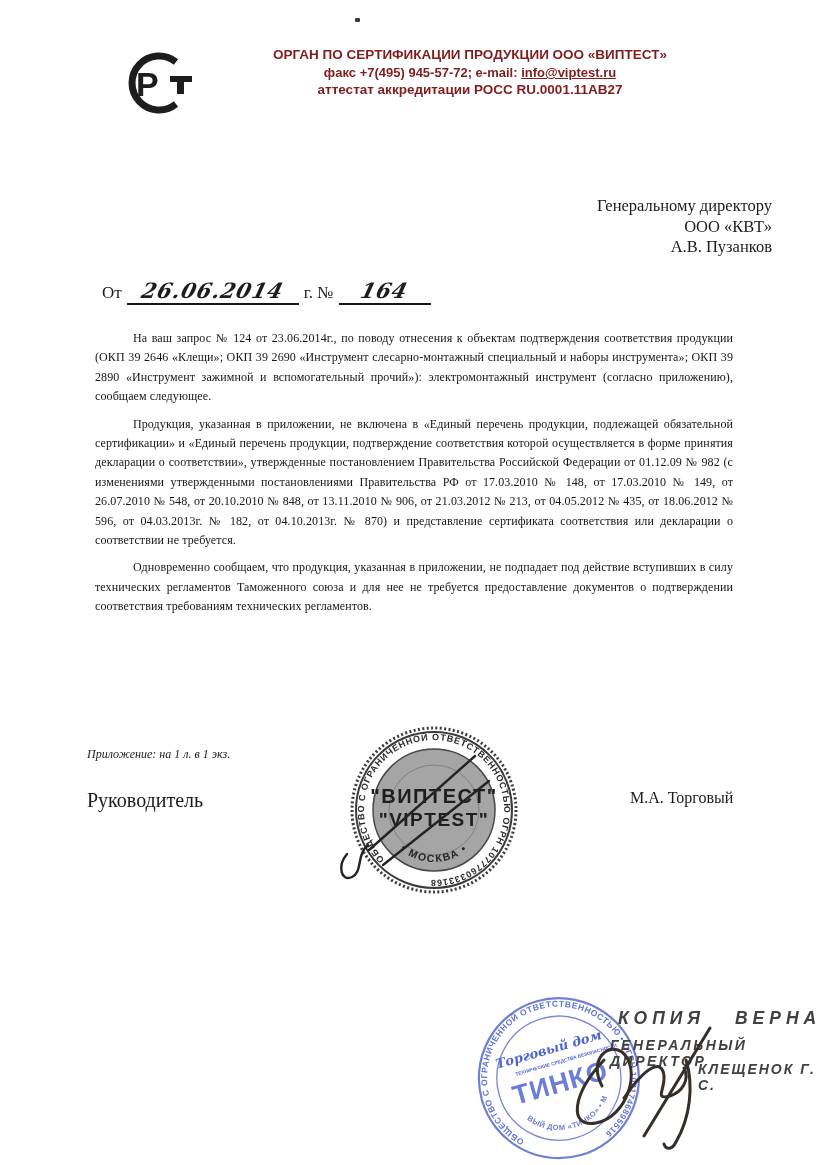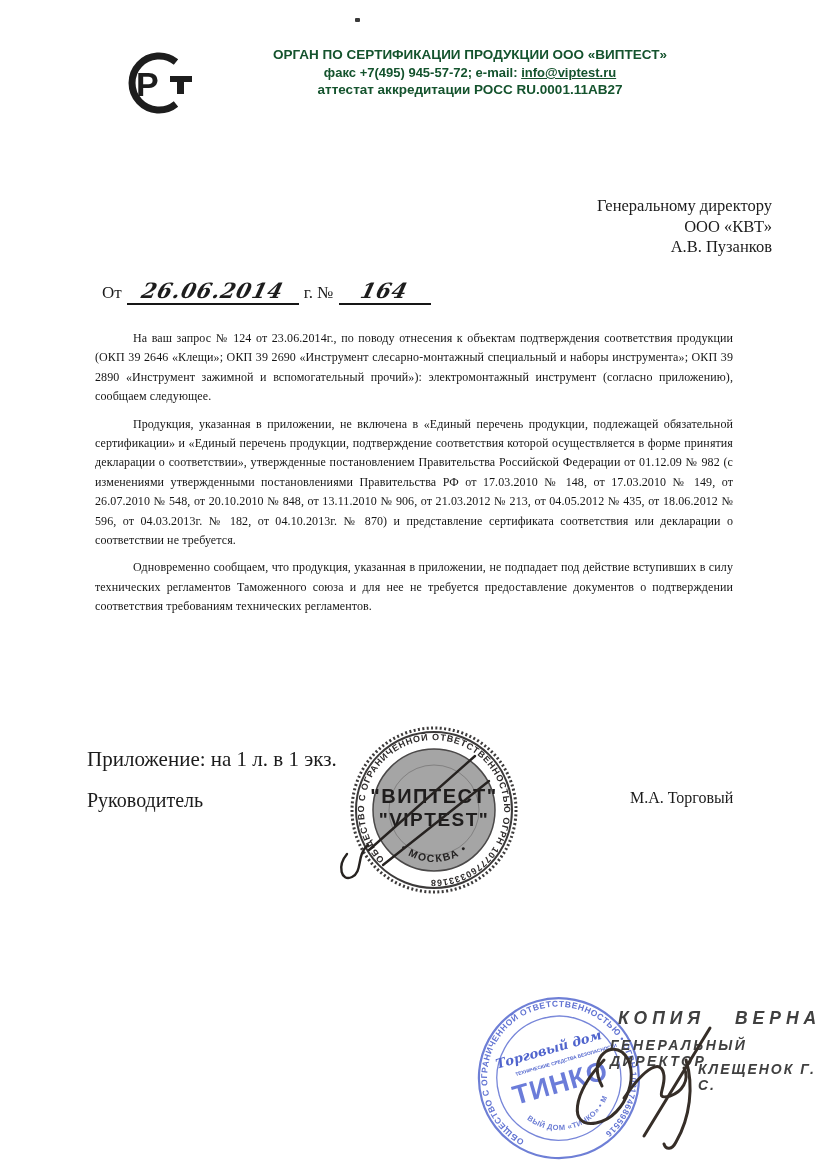--- a/index.html
+++ b/index.html
@@ -2,21 +2,21 @@
 <html><head>
 <meta charset="utf-8">
 <style>
   html,body{margin:0;padding:0;background:#ffffff;}
   .page{position:relative;width:823px;height:1165px;background:#ffffff;overflow:hidden;
         font-family:"Liberation Serif","DejaVu Serif",serif;color:#1b1b1b;}
   .abs{position:absolute;}
 
   
   .header-block{left:205px;top:46px;width:530px;text-align:center;
-      font-family:"Liberation Sans","DejaVu Sans",sans-serif;font-weight:700;color:#14532d;}
+      font-family:"Liberation Sans","DejaVu Sans",sans-serif;font-weight:700;color:#7f1d1d;}
   .hl1{font-size:13.5px;line-height:18px;}
   .hl2,.hl3{font-size:13px;line-height:17px;}
   .hl4{font-size:13.5px;line-height:18px;}
   .email{text-decoration:underline;}
   .speck{left:355px;top:18px;width:5px;height:4px;background:#3a3a3a;border-radius:1px;}
 
   
   .addressee{right:51px;top:196px;text-align:right;font-size:16.5px;line-height:20.5px;}
 
   
@@ -25,21 +25,21 @@
          vertical-align:baseline;margin:0 5px;}
   .blank.date{width:172px;}
   .blank.num{width:92px;}
   .script{display:inline-block;font-family:"DejaVu Serif",serif;font-style:italic;font-weight:600;
           font-size:21px;letter-spacing:1px;transform:skewX(-14deg);color:#1d1d1d;}
 
   
   .body-text{left:87px;top:321px;width:654px;}
   .body-text p{margin:8px;text-indent:38px;text-align:justify;font-size:12px;line-height:19.4px;
                letter-spacing:0.1px;color:#151515;}
-  .attachment{left:87px;top:747px;font-size:21px;}
+  .attachment{left:87px;top:747px;font-size:12px;font-style:italic;}
   .role{left:87px;top:789px;font-size:20px;}
   .signer{left:630px;top:789px;font-size:16px;}
 
   
   .vp-stamp{left:337px;top:724px;}
   .tk-wrap{left:468px;top:990px;transform:rotate(-16deg);}
   .copy-l1{left:618px;top:1008px;font-family:"Liberation Sans",sans-serif;font-weight:700;
            font-size:17.5px;letter-spacing:5px;word-spacing:20px;}
   .copy-l2{left:610px;top:1037px;font-family:"Liberation Sans",sans-serif;font-weight:700;
            font-size:14px;letter-spacing:2.5px;word-spacing:10px;}

